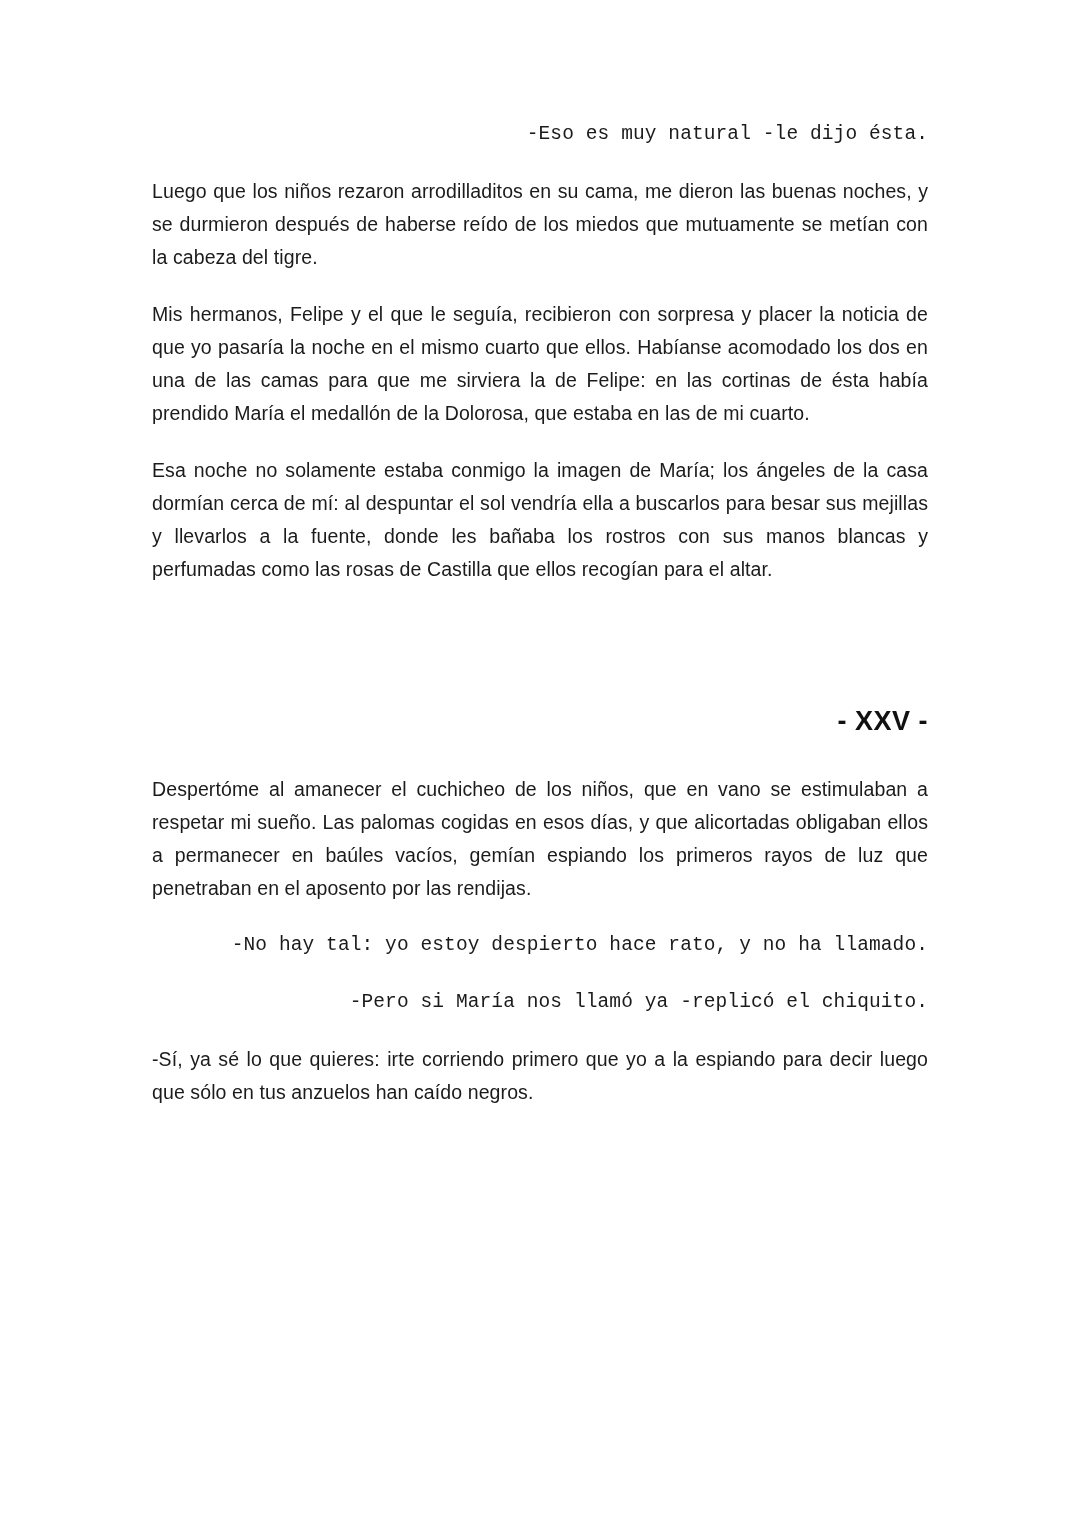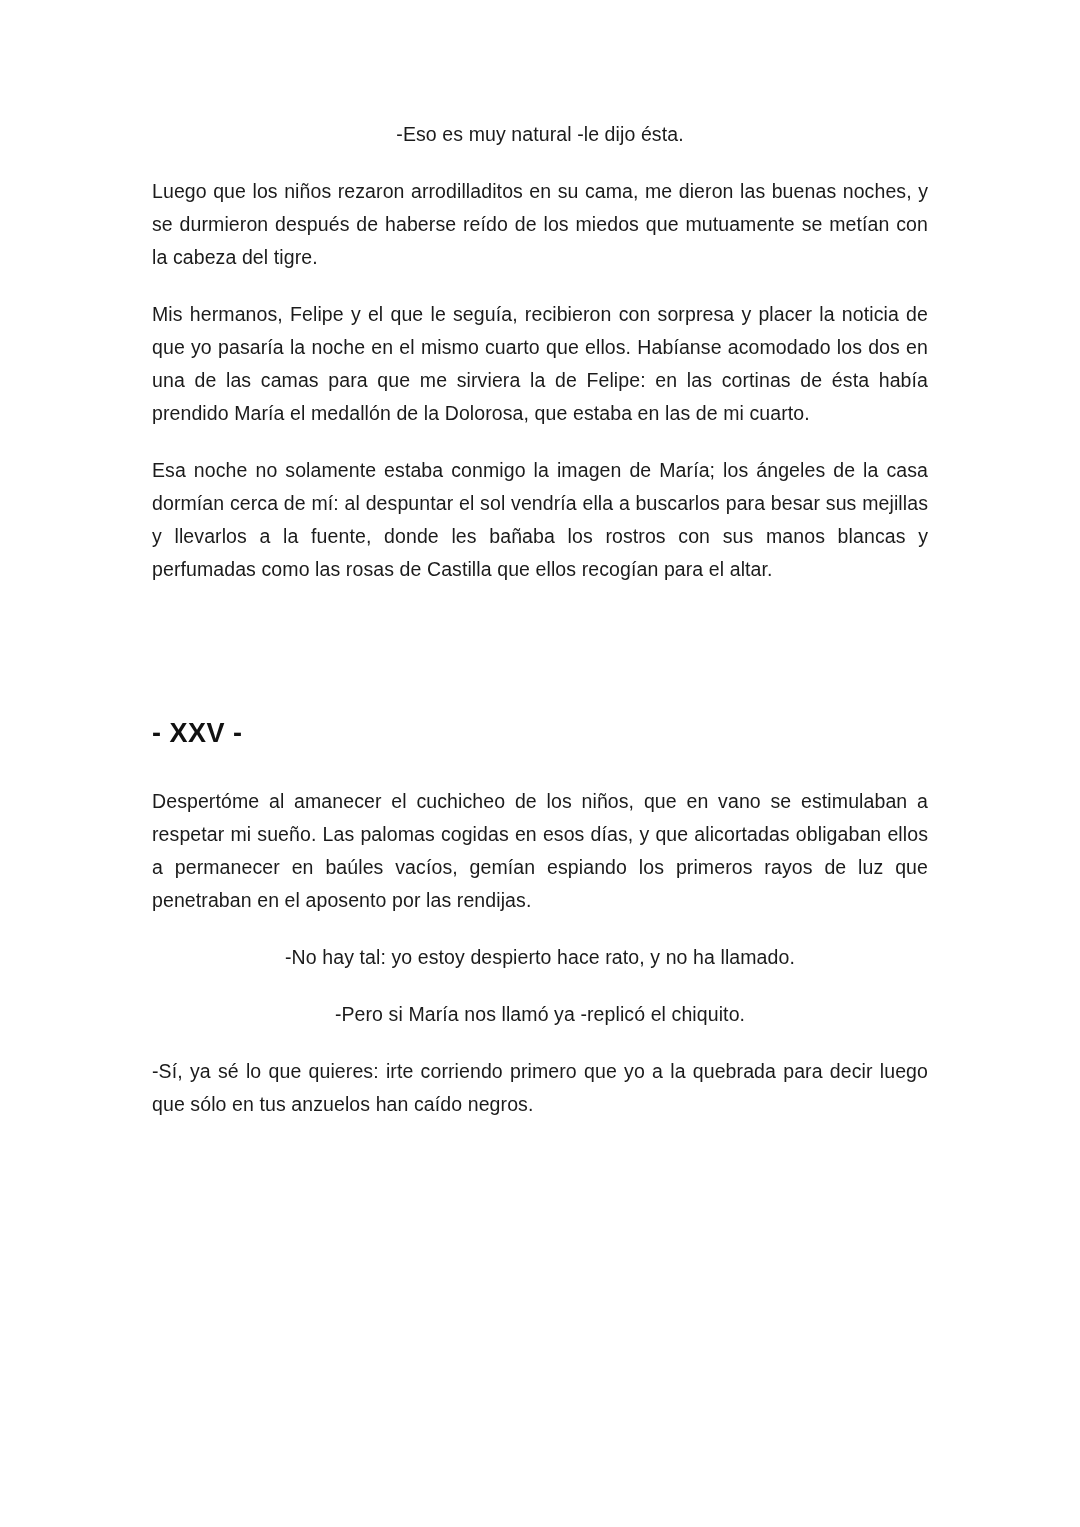--- a/index.html
+++ b/index.html
@@ -25,31 +25,32 @@
   .body-text {
     font-size: 19.5px;
     line-height: 33px;
     text-align: justify;
     text-justify: inter-word;
     margin: 0 0 24px 0;
     color: #1b1b1b;
     letter-spacing: 0.1px;
   }
   .body-text.no-justify {
-    text-align: center;
+    text-align: right;
+    font-family: Liberation Mono, monospace;
   }
   .chapter-gap {
     height: 96px;
   }
   .chapter-heading {
-    text-align: left;
+    text-align: right;
     font-size: 27px;
     font-weight: bold;
     letter-spacing: 0.5px;
-    margin: 12px 0 36px 0;
+    margin: 0 0 36px 0;
     color: #111111;
   }
 </style>
 </head>
 <body>
 
 <div class="page">
 
   <div>
     <p class="body-text no-justify">-Eso es muy natural -le dijo ésta.</p>
@@ -59,16 +60,16 @@
   </div>
 
   <div class="chapter-gap"></div>
 
   <h2 class="chapter-heading">- XXV -</h2>
 
   <div>
     <p class="body-text">Despertóme al amanecer el cuchicheo de los niños, que en vano se estimulaban a respetar mi sueño. Las palomas cogidas en esos días, y que alicortadas obligaban ellos a permanecer en baúles vacíos, gemían espiando los primeros rayos de luz que penetraban en el aposento por las rendijas.</p>
     <p class="body-text no-justify">-No hay tal: yo estoy despierto hace rato, y no ha llamado.</p>
     <p class="body-text no-justify">-Pero si María nos llamó ya -replicó el chiquito.</p>
-    <p class="body-text">-Sí, ya sé lo que quieres: irte corriendo primero que yo a la quebrada para decir luego que sólo en tus anzuelos han caído negros.</p>
+    <p class="body-text">-Sí, ya sé lo que quieres: irte corriendo primero que yo a la espiando para decir luego que sólo en tus anzuelos han caído negros.</p>
   </div>
 
 </div>
 
 </body></html>

